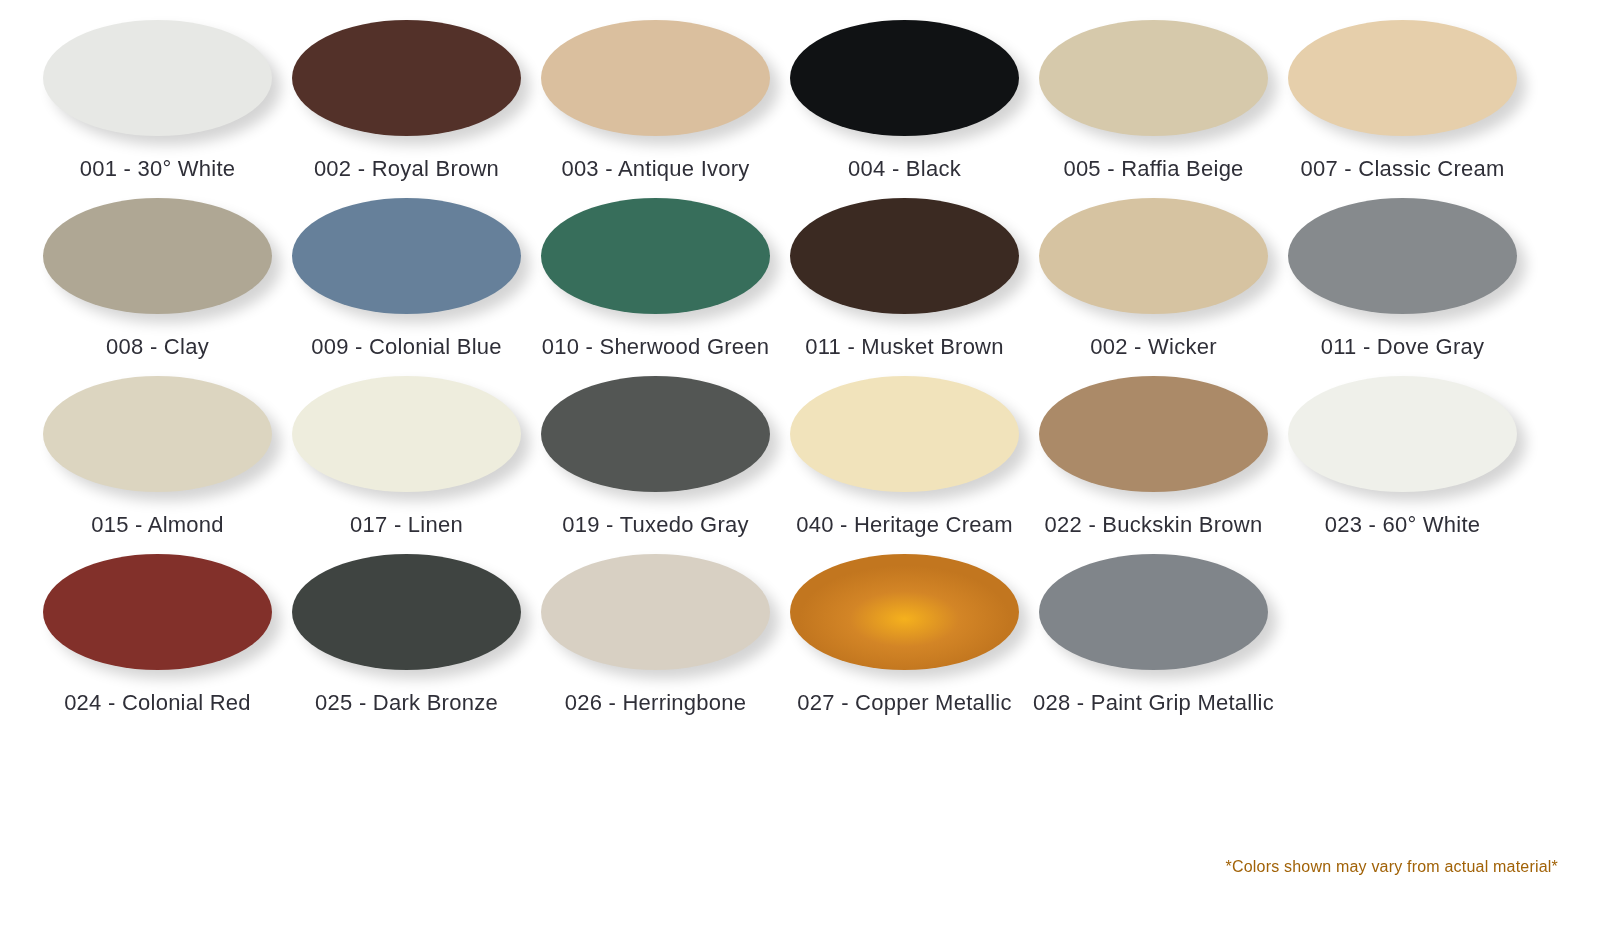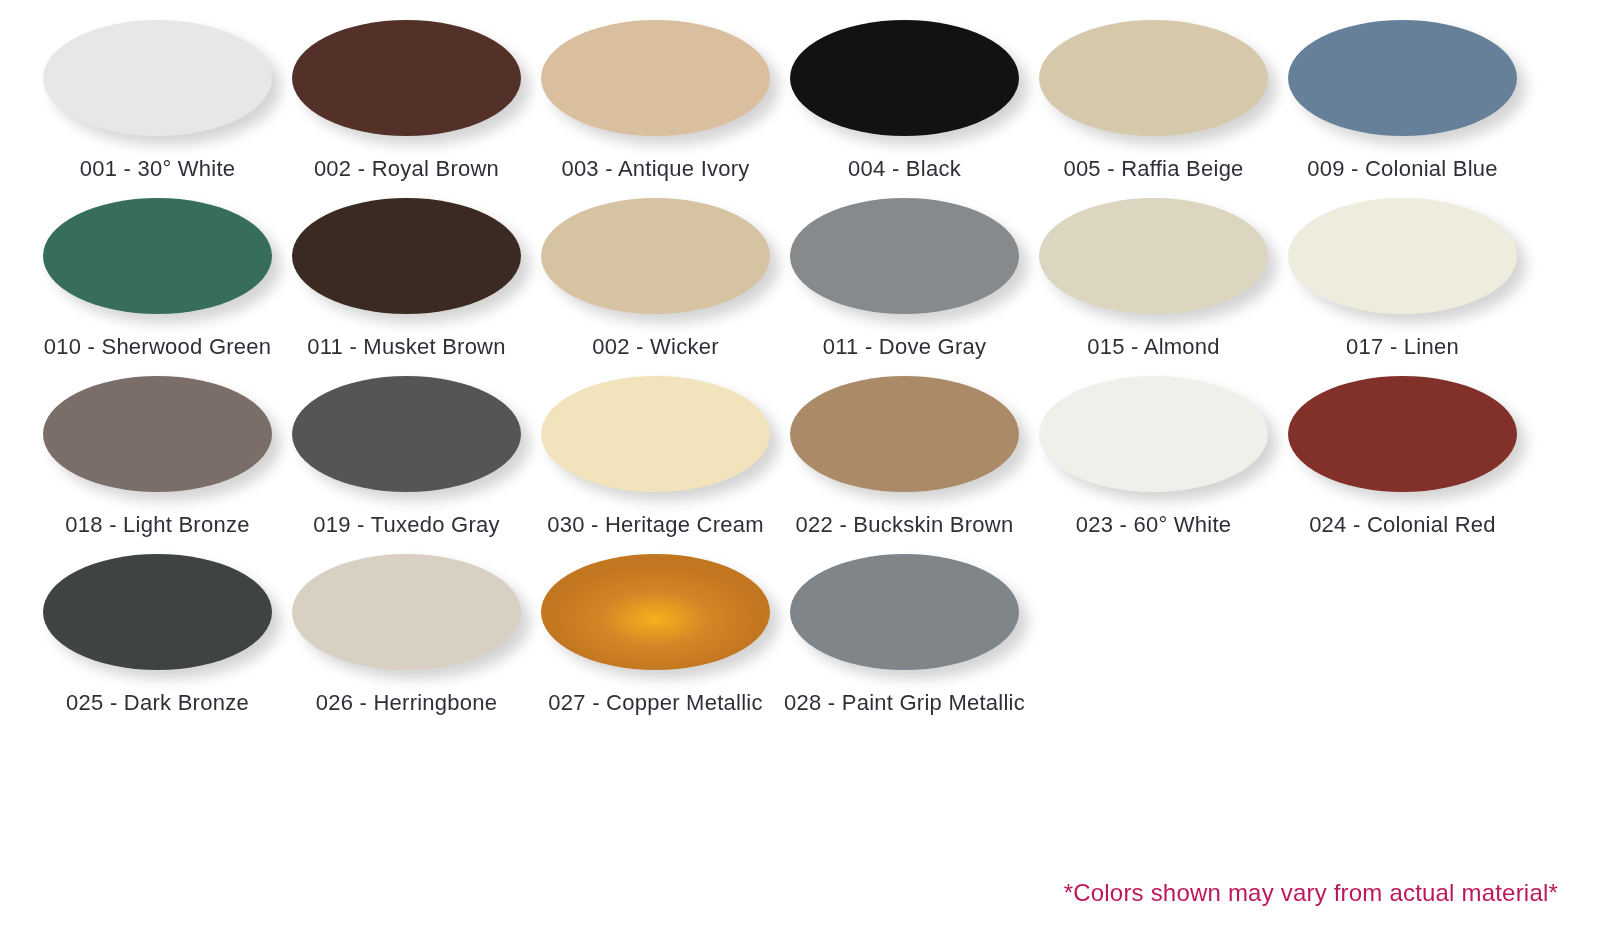--- a/index.html
+++ b/index.html
@@ -79,23 +79,23 @@
     letter-spacing: 0.25px;
     color: #2f2f38;
     white-space: nowrap;
     text-align: center;
     font-family: "Liberation Sans", sans-serif;
   }
 
   .disclaimer {
     position: absolute;
     right: 40px;
-    bottom: 24px;
-    font-size: 24px;
-    color: #be185d;
+    bottom: 55px;
+    font-size: 16px;
+    color: #a16207;
     white-space: nowrap;
     letter-spacing: 0.2px;
     font-family: "Liberation Sans", sans-serif;
   }
 
   .swatch-cell.empty .swatch-ellipse-wrap,
   .swatch-cell.empty .swatch-label { visibility: hidden; }
 </style>
 </head>
 <body>
@@ -134,20 +134,34 @@
       <div class="swatch-cell">
         <div class="swatch-ellipse-wrap">
           <div class="swatch-shadow"></div>
           <div class="swatch-ellipse" style="background: rgb(214, 201, 171);"></div>
         </div>
         <div class="swatch-label">005 - Raffia Beige</div>
       </div>
       <div class="swatch-cell">
         <div class="swatch-ellipse-wrap">
           <div class="swatch-shadow"></div>
+          <div class="swatch-ellipse" style="background: rgb(230, 207, 171);"></div>
+        </div>
+        <div class="swatch-label">007 - Classic Cream</div>
+      </div>
+      <div class="swatch-cell">
+        <div class="swatch-ellipse-wrap">
+          <div class="swatch-shadow"></div>
+          <div class="swatch-ellipse" style="background: rgb(175, 167, 148);"></div>
+        </div>
+        <div class="swatch-label">008 - Clay</div>
+      </div>
+      <div class="swatch-cell">
+        <div class="swatch-ellipse-wrap">
+          <div class="swatch-shadow"></div>
           <div class="swatch-ellipse" style="background: rgb(102, 128, 154);"></div>
         </div>
         <div class="swatch-label">009 - Colonial Blue</div>
       </div>
       <div class="swatch-cell">
         <div class="swatch-ellipse-wrap">
           <div class="swatch-shadow"></div>
           <div class="swatch-ellipse" style="background: rgb(55, 110, 91);"></div>
         </div>
         <div class="swatch-label">010 - Sherwood Green</div>
@@ -183,37 +197,30 @@
       <div class="swatch-cell">
         <div class="swatch-ellipse-wrap">
           <div class="swatch-shadow"></div>
           <div class="swatch-ellipse" style="background: rgb(238, 237, 221);"></div>
         </div>
         <div class="swatch-label">017 - Linen</div>
       </div>
       <div class="swatch-cell">
         <div class="swatch-ellipse-wrap">
           <div class="swatch-shadow"></div>
-          <div class="swatch-ellipse" style="background: rgb(123, 109, 103);"></div>
-        </div>
-        <div class="swatch-label">018 - Light Bronze</div>
-      </div>
-      <div class="swatch-cell">
-        <div class="swatch-ellipse-wrap">
-          <div class="swatch-shadow"></div>
           <div class="swatch-ellipse" style="background: rgb(83, 86, 84);"></div>
         </div>
         <div class="swatch-label">019 - Tuxedo Gray</div>
       </div>
       <div class="swatch-cell">
         <div class="swatch-ellipse-wrap">
           <div class="swatch-shadow"></div>
           <div class="swatch-ellipse" style="background: rgb(241, 227, 187);"></div>
         </div>
-        <div class="swatch-label">030 - Heritage Cream</div>
+        <div class="swatch-label">040 - Heritage Cream</div>
       </div>
       <div class="swatch-cell">
         <div class="swatch-ellipse-wrap">
           <div class="swatch-shadow"></div>
           <div class="swatch-ellipse" style="background: rgb(171, 138, 104);"></div>
         </div>
         <div class="swatch-label">022 - Buckskin Brown</div>
       </div>
       <div class="swatch-cell">
         <div class="swatch-ellipse-wrap">

